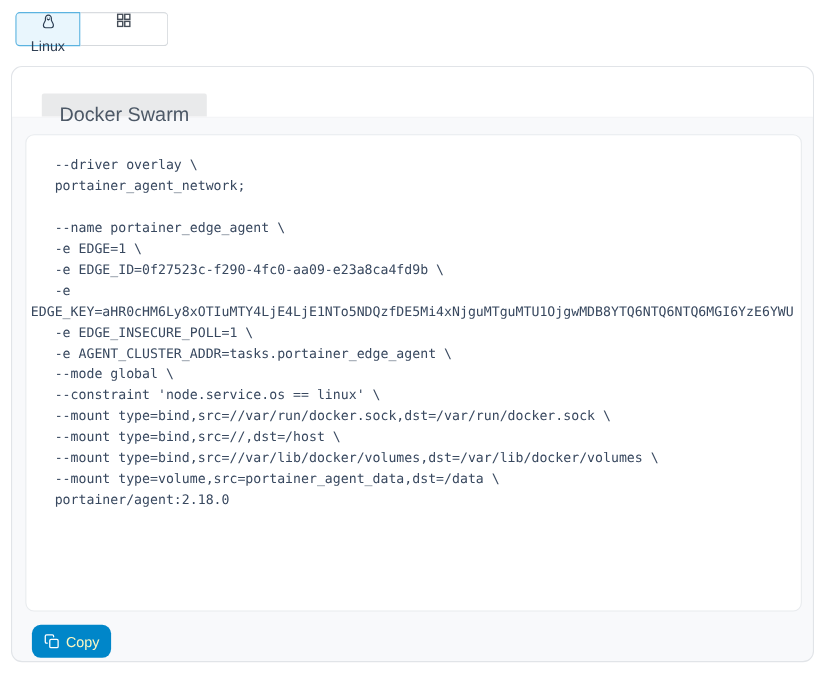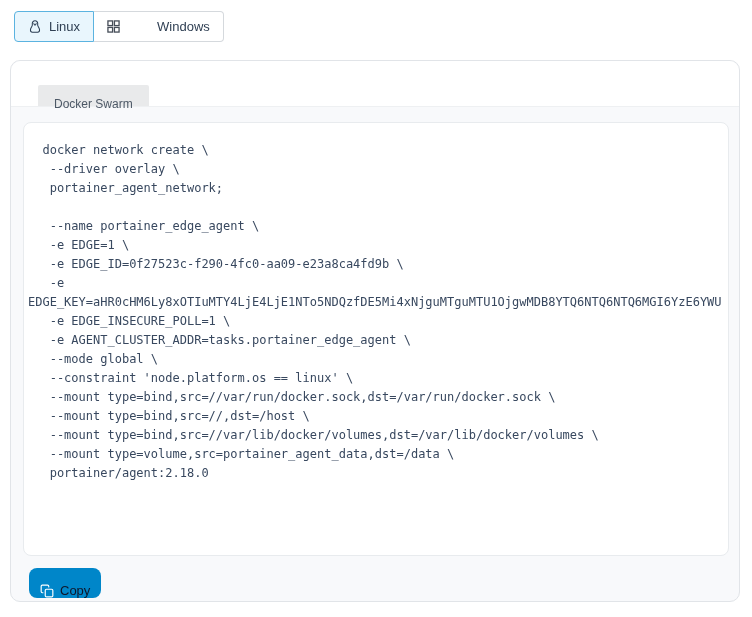--- a/index.html
+++ b/index.html
@@ -22,20 +22,21 @@
     display: flex;
     align-items: center;
     gap: 7px;
     padding: 0 13px;
     font-size: 13px;
     color: #2f3f53;
     background: #ffffff;
     border: 1px solid #d5d9dd;
     cursor: pointer;
     white-space: nowrap;
+    flex-direction: column;
   }
   .os-tab.first { border-radius: 4px 0 0 4px; }
   .os-tab.last  { border-radius: 0 4px 4px 0; border-left: none; gap: 37px; }
   .os-tab.selected {
     background: #e9f6fd;
     border: 1px solid #5bb3e0;
     z-index: 2;
   }
   .os-tab .tabicon { display: inline-flex; flex: 0 0 auto; }
 
@@ -57,21 +58,21 @@
     border-radius: 10px 10px 0 0;
   }
   .swarm-tab {
     position: absolute;
     left: 27px; bottom: 0;
     height: 21px;
     line-height: 38px;
     padding: 0 16px;
     background: #e9eaeb;
     color: #4c5866;
-    font-size: 12px;
+    font-size: 18px;
     border-radius: 2px 2px 0 0;
     cursor: pointer;
     white-space: nowrap;
   }
 
   
   .code-block {
     position: absolute;
     left: 12px; top: 61px;
     width: 706px; height: 434px;
@@ -89,25 +90,25 @@
     white-space: pre;
     color: #38485f;
   }
 
   
   .copy-btn {
     position: absolute;
     left: 18px; top: 507px;
     height: 30px;
     display: inline-flex;
-    align-items: flex-end;
+    align-items: center;
     gap: 6px;
     padding: 0 11px;
     background: #0086c9;
-    color: #0f172a;
+    color: #fef9c3;
     font-size: 13px;
     font-family: "Liberation Sans", "DejaVu Sans", sans-serif;
     border: none;
     border-radius: 8px;
     cursor: pointer;
   }
   .copy-btn svg { display: block; }
 </style>
 </head>
 <body>
@@ -135,33 +136,32 @@
     <span>Windows</span>
   </div>
 </div>
 
 <div class="card">
   <div class="card-header">
     <div class="swarm-tab">Docker Swarm</div>
   </div>
 
   <div class="code-block">
-      <div class="code-line">  docker network create \</div>
       <div class="code-line">   --driver overlay \</div>
       <div class="code-line">   portainer_agent_network;</div>
       <div class="code-line"></div>
       <div class="code-line">   --name portainer_edge_agent \</div>
       <div class="code-line">   -e EDGE=1 \</div>
       <div class="code-line">   -e EDGE_ID=0f27523c-f290-4fc0-aa09-e23a8ca4fd9b \</div>
       <div class="code-line">   -e</div>
       <div class="code-line">EDGE_KEY=aHR0cHM6Ly8xOTIuMTY4LjE4LjE1NTo5NDQzfDE5Mi4xNjguMTguMTU1OjgwMDB8YTQ6NTQ6NTQ6MGI6YzE6YWU</div>
       <div class="code-line">   -e EDGE_INSECURE_POLL=1 \</div>
       <div class="code-line">   -e AGENT_CLUSTER_ADDR=tasks.portainer_edge_agent \</div>
       <div class="code-line">   --mode global \</div>
-      <div class="code-line">   --constraint 'node.platform.os == linux' \</div>
+      <div class="code-line">   --constraint 'node.service.os == linux' \</div>
       <div class="code-line">   --mount type=bind,src=//var/run/docker.sock,dst=/var/run/docker.sock \</div>
       <div class="code-line">   --mount type=bind,src=//,dst=/host \</div>
       <div class="code-line">   --mount type=bind,src=//var/lib/docker/volumes,dst=/var/lib/docker/volumes \</div>
       <div class="code-line">   --mount type=volume,src=portainer_agent_data,dst=/data \</div>
       <div class="code-line">   portainer/agent:2.18.0</div>
     </div>
 
   <button class="copy-btn">
     <span>
       <svg width="14" height="14" viewBox="0 0 24 24" fill="none" stroke="#ffffff" stroke-width="2" stroke-linecap="round" stroke-linejoin="round">

